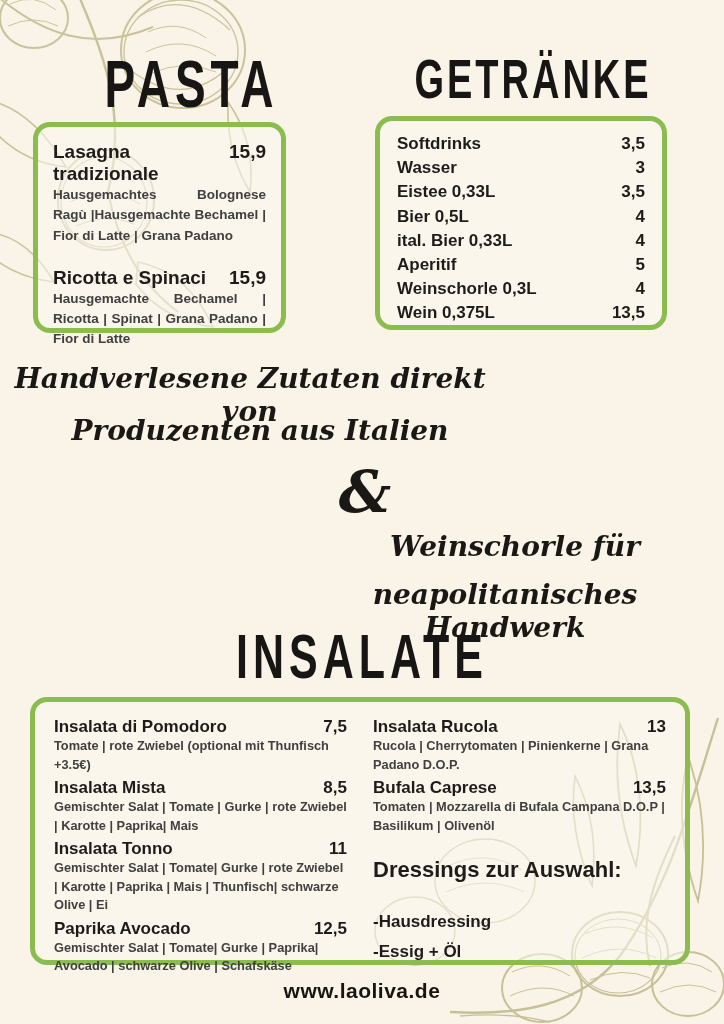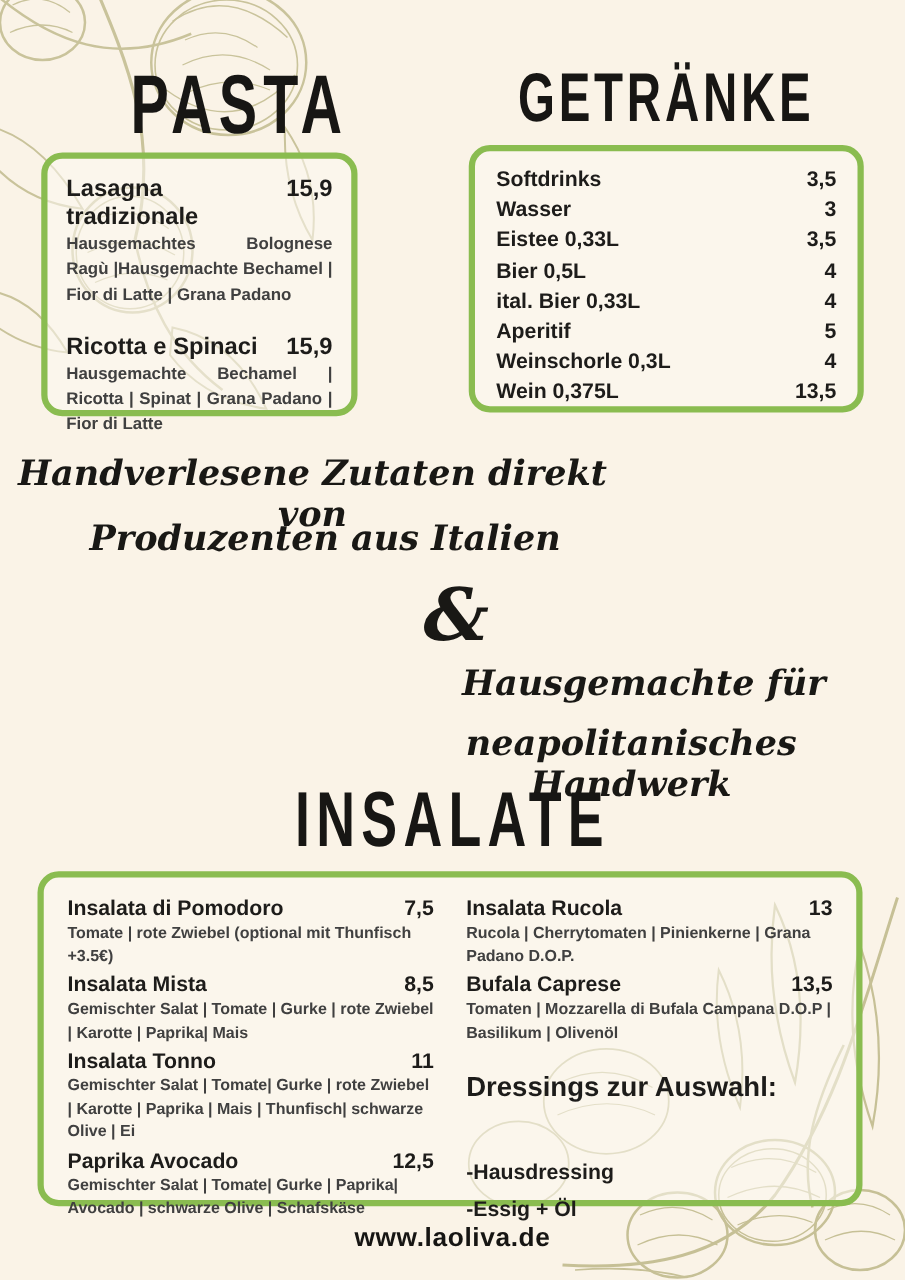--- a/index.html
+++ b/index.html
@@ -21,40 +21,40 @@
   .title-pasta{left:33px;top:50px;width:317px;font-size:46px;}
   .title-getraenke{left:375px;top:52px;width:316px;font-size:38px;letter-spacing:3px;}
   .title-insalate{left:0;top:626px;width:724px;font-size:43px;}
   
   .box{
     position:absolute;box-sizing:border-box;
     border:5px solid #8abc50;border-radius:17px;
     background:rgba(252,248,240,0.55);
   }
   .box-pasta{left:33px;top:122px;width:253px;height:211px;padding:14px 15px;}
-  .box-getraenke{left:375px;top:116px;width:316px;height:214px;padding:11px 17px;}
+  .box-getraenke{left:375px;top:116px;width:292px;height:214px;padding:11px 17px;}
   .box-insalate{left:30px;top:697px;width:660px;height:268px;padding:15px 19px;display:flex;gap:26px;}
   
   .item{margin-bottom:10px;}
   .item-head{display:flex;justify-content:space-between;align-items:baseline;
     font-weight:700;font-size:19px;color:#1d1c1a;}
   .item-desc{font-weight:700;font-size:13.5px;line-height:1.5;color:#404040;
     text-align:justify;margin-top:0;}
   .box-pasta .item{margin-bottom:21px;}
   
   .drink-row{display:flex;justify-content:space-between;align-items:baseline;
     font-weight:700;font-size:17px;line-height:24.2px;color:#1d1c1a;}
   
   .col{flex:1 1 0;min-width:0;}
   .col .item{margin-bottom:4px;}
   .col .item-head{font-size:17px;}
   .col .item-desc{font-size:12.8px;line-height:1.45;text-align:left;}
   .dressings-heading{font-weight:700;font-size:22px;margin-top:22px;color:#1d1c1a;}
   .dressing-option{font-weight:700;font-size:17px;line-height:1.75;color:#1d1c1a;}
-  .dressing-list{margin-top:40px;}
+  .dressing-list{margin-top:24px;}
   
   .script{
     position:absolute;font-family:"DejaVu Serif",serif;font-style:italic;font-weight:700;
     color:#191815;text-align:center;
   }
   .tagline-1{left:0;top:362px;width:500px;font-size:28px;}
   .tagline-2{left:0;top:414px;width:520px;font-size:28px;}
   .ampersand{left:330px;top:458px;width:70px;font-size:58px;}
   .tagline-3{left:340px;top:530px;width:350px;font-size:28px;}
   .tagline-4{left:295px;top:578px;width:420px;font-size:28px;}
@@ -170,21 +170,21 @@
     </div>
     <div class="drink-row">
       <span>Wein 0,375L</span>
       <span>13,5</span>
     </div>
   </div>
 
   <div class="script tagline-1">Handverlesene Zutaten direkt von</div>
   <div class="script tagline-2">Produzenten aus Italien</div>
   <div class="script ampersand">&amp;</div>
-  <div class="script tagline-3">Hausgemachte für</div>
+  <div class="script tagline-3">Weinschorle für</div>
   <div class="script tagline-4">neapolitanisches Handwerk</div>
 
   <div class="menu-title title-insalate">INSALATE</div>
   <div class="box box-insalate">
     <div class="col">
       <div class="item">
         <div class="item-head">
           <span>Insalata di Pomodoro</span>
           <span>7,5</span>
         </div>

